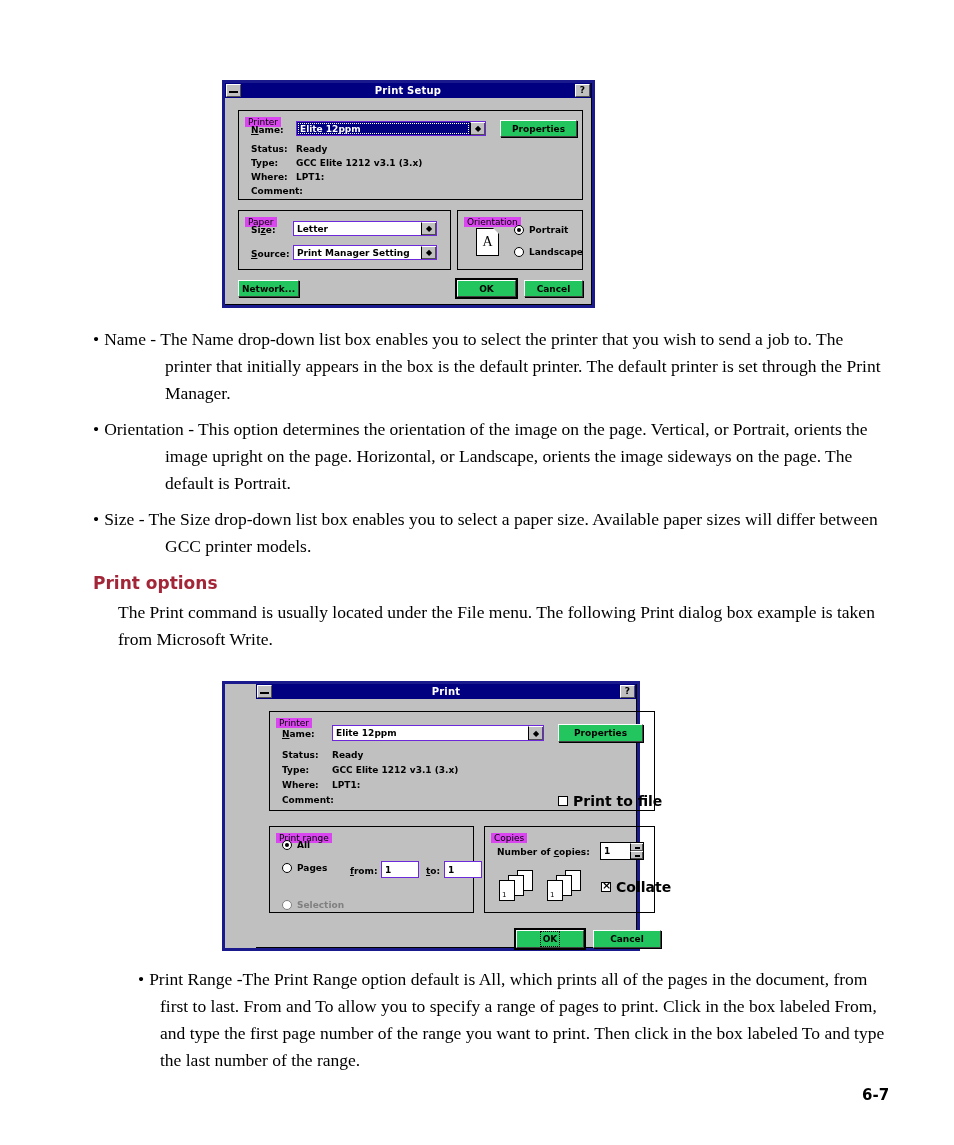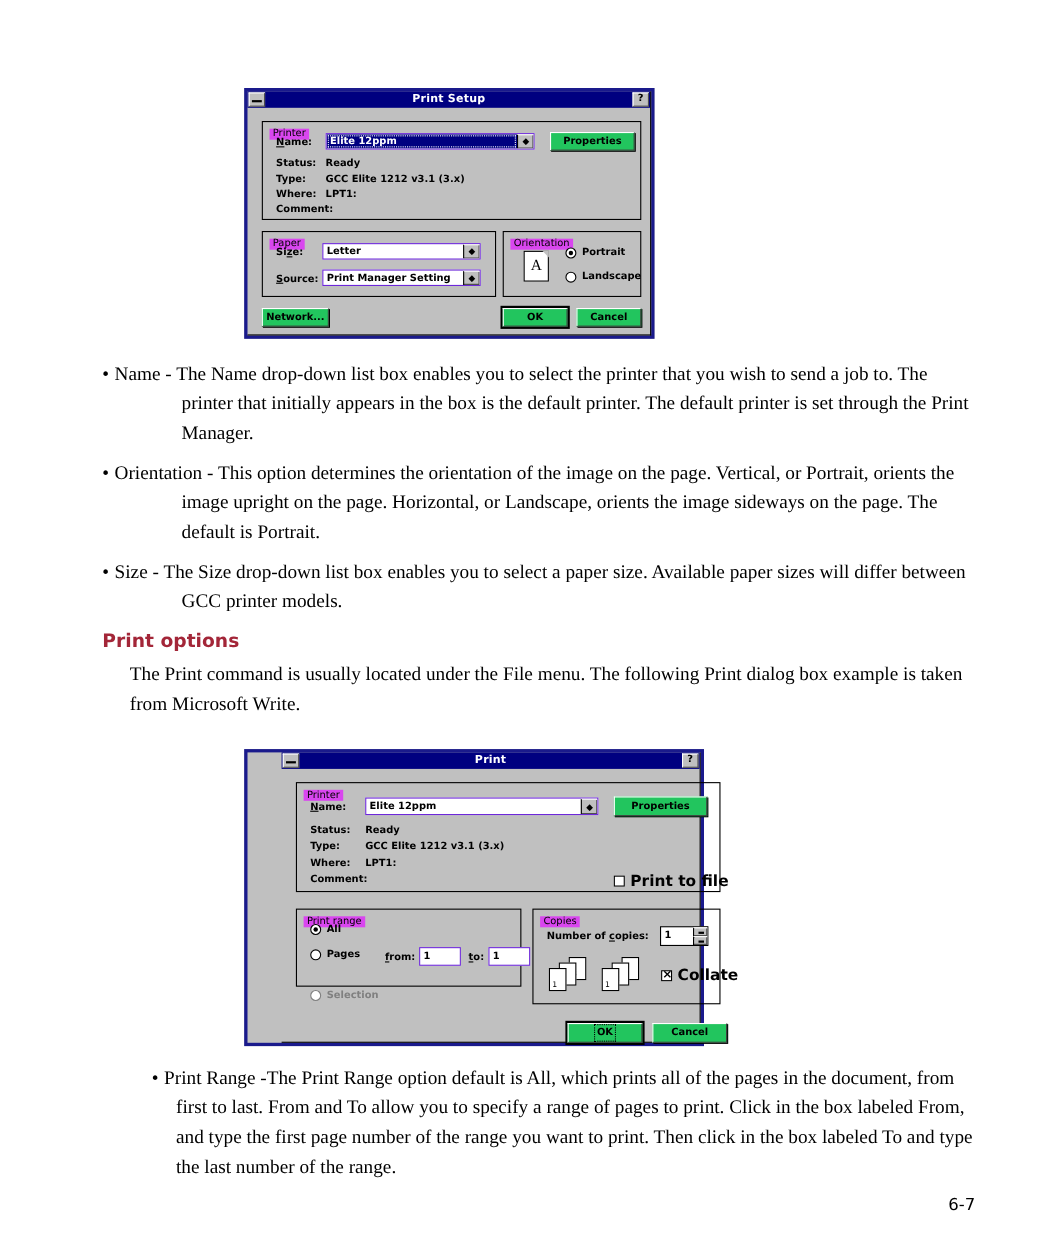--- a/index.html
+++ b/index.html
@@ -319,21 +319,21 @@
   }
   .para {
     position: absolute;
     font-family: "Liberation Serif", serif;
     font-size: 17.5px;
     line-height: 27px;
   }
   .pagenum {
     position: absolute;
     font-family: "DejaVu Sans", sans-serif;
-    font-weight: normal;
+    font-weight: bold;
     font-size: 15px;
   }
 </style>
 </head>
 <body>
 
 <div class="dlg" style="left:222px; top:80px; width:373px; height:228px;">
   <div class="dlg-inner">
 
     <div class="titlebar">
@@ -475,21 +475,21 @@
 
         <span class="lbl" style="left:12px; top:83px;">Comment:</span>
         <span class="lbl" style="left:80px; top:83px;"></span>
 
         <div class="check" style="left:288px; top:81px;">
           <span class="box"></span>
           <span>Print to file</span>
         </div>
       </div>
 
-      <div class="group" style="left:13px; top:127px; width:205px; height:71px;">
+      <div class="group" style="left:13px; top:127px; width:205px; height:87px;">
         <span class="legend">Print range</span>
 
         <div class="radio on" style="left:12px; top:13px;">
           <span class="dot"></span>
           <span>All</span>
         </div>
 
         <div class="radio" style="left:12px; top:36px;text-align:center;">
           <span class="dot"></span>
           <span>Pages</span>

